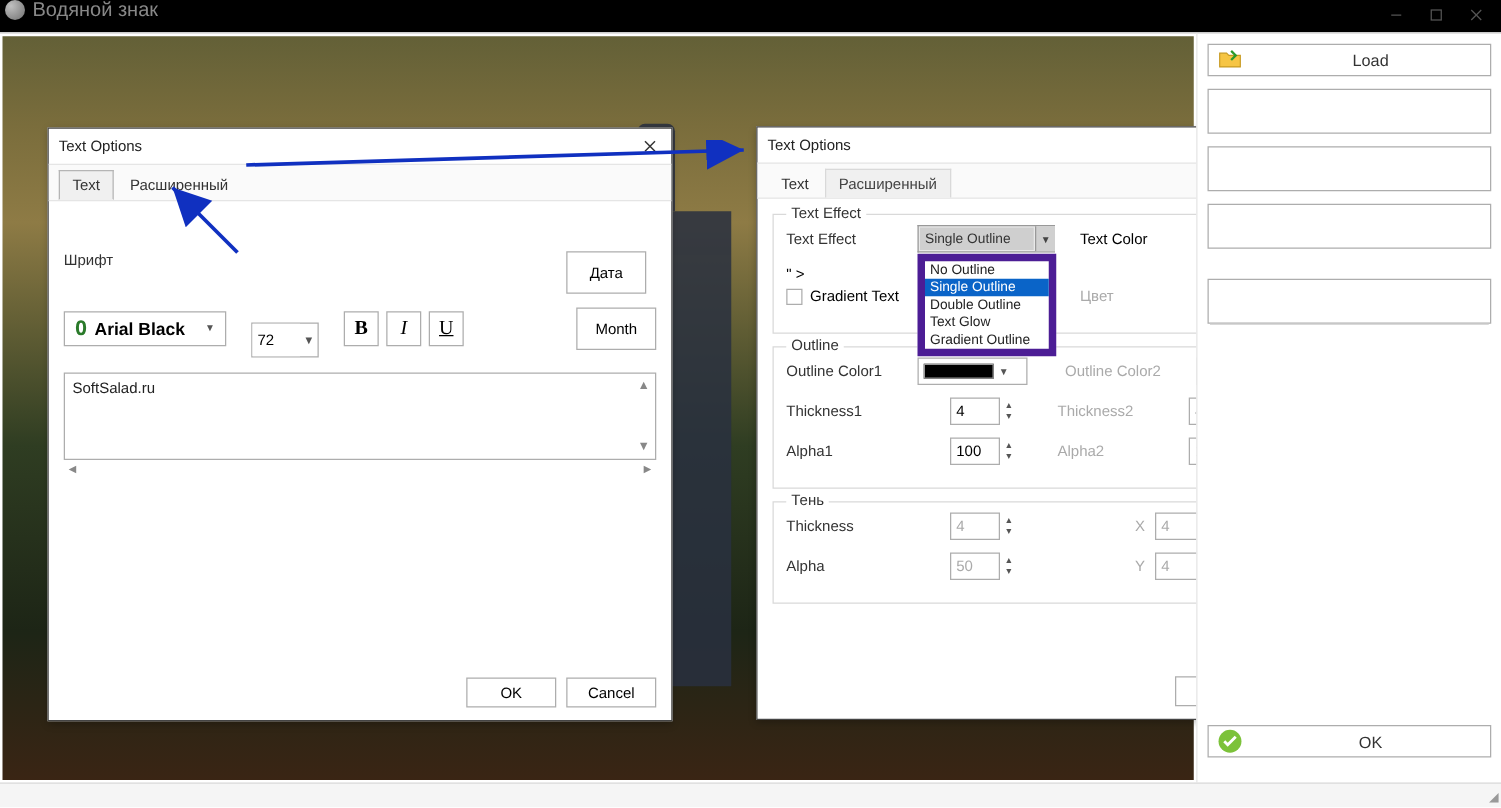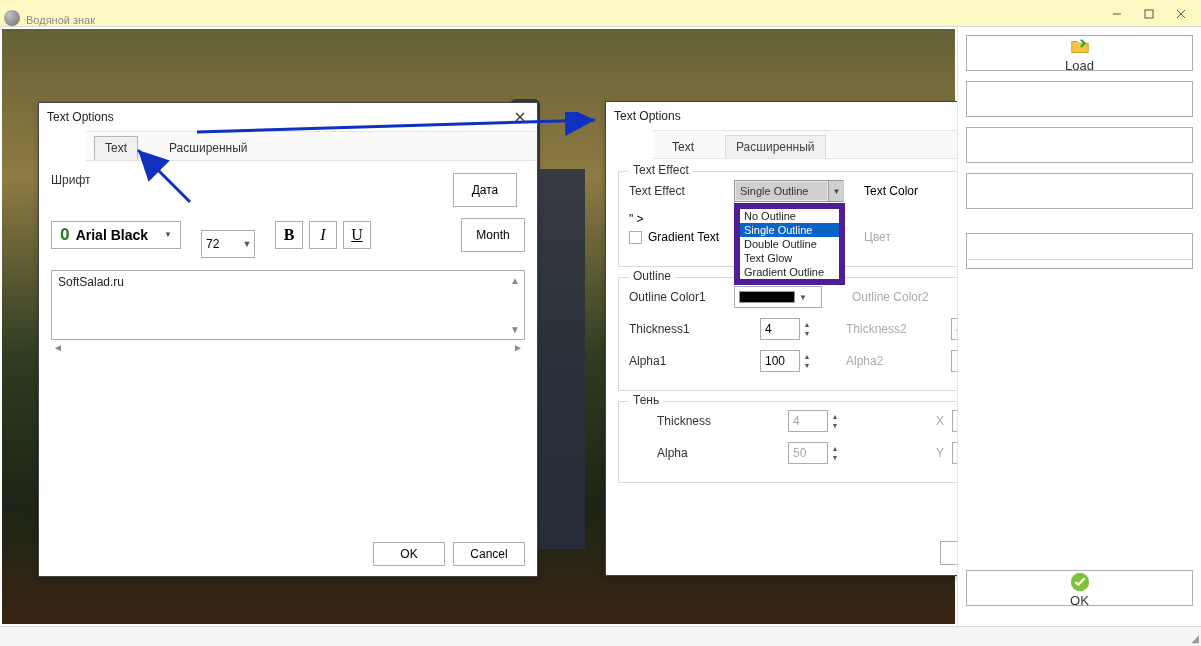--- a/index.html
+++ b/index.html
@@ -1,53 +1,53 @@
 <!DOCTYPE html>
 <html><head>
 <meta charset="utf-8">
 <style>
   * { box-sizing: border-box; font-family: "Segoe UI", Tahoma, sans-serif; }
   html, body { margin: 0; padding: 0; width: 1201px; height: 646px; overflow: hidden; background: #fff; }
 
   
-  .titlebar { height: 26px; background: #fef9c3; display: flex; align-items: flex-end; padding: 0 4px; font-size: 11px; color: #888; }
+  .titlebar { height: 26px; background: #000000; display: flex; align-items: flex-start; padding: 0 4px; font-size: 16px; color: #888; }
   .titlebar .app-icon { width: 16px; height: 16px; border-radius: 50%; background: radial-gradient(circle at 30% 30%, #c0c0c0, #707070); margin-right: 6px; }
   .titlebar .title-text { flex: 0 0 auto; }
   .titlebar .spacer { flex: 1; }
   .titlebar .winbtn { width: 32px; height: 24px; display: flex; align-items: center; justify-content: center; color: #555; }
   .titlebar .winbtn svg { width: 10px; height: 10px; }
 
   
   .workarea { position: relative; height: 600px; display: flex; }
   .canvas { position: relative; width: 957px; height: 600px; background: #fff; border-top: 1px solid #d9d9d9; }
   .canvas-inner { position: absolute; top: 2px; left: 2px; right: 2px; bottom: 2px; background: linear-gradient(to bottom, #636037 0%, #7a6d3c 12%, #8e7b45 25%, #2f3d22 55%, #1d2516 80%, #3a2514 100%); overflow: hidden; }
   
   .castle { position: absolute; right: 370px; top: 140px; width: 120px; height: 380px; background: #293040; opacity: .85; }
   .castle::before, .castle::after { content:''; position:absolute; background:#293040; }
   .castle::before { top:-40px; left:20px; width:30px; height:40px; }
   .castle::after { top:-70px; left:45px; width:30px; height:70px; border-radius:6px 6px 0 0; }
 
   .sidepanel { width: 244px; background: #fff; border-top: 1px solid #d9d9d9; border-left: 1px solid #e5e5e5; padding: 8px; position: relative; }
-  .side-btn { display:flex; align-items:center; border:1px solid #adadad; background:#fff; height:36px; margin-bottom:10px;flex-direction:column; }
+  .side-btn { display:flex; align-items:center; border:1px solid #adadad; background:#fff; height:26px; margin-bottom:10px; }
   .side-btn .ic { width:34px; display:flex; justify-content:center; align-items:center; }
   .side-btn .lbl { flex:1; text-align:center; font-size:13px; color:#333; }
   .side-slot { border:1px solid #adadad; height:36px; margin-bottom:10px; }
 
   .folder-icon svg, .check-icon svg { width:22px; height:22px; }
 
   .divider-right { position:absolute; top:232px; left:10px; right:10px; border-top:1px solid #d9d9d9; }
 
   
   .dialog { position: absolute; background: #fff; border: 1px solid #444; box-shadow: 0 2px 6px rgba(0,0,0,.25); }
   .dialog .dlg-title { height: 28px; display:flex; align-items:center; padding:0 8px; font-size:12px; color:#222; font-weight:400; }
   .dialog .dlg-title .spacer { flex:1; }
   .dialog .close-x { width:18px; height:18px; display:flex; align-items:center; justify-content:center; }
   .dialog .close-x svg { width:10px; height:10px; }
 
-  .tabs { display:flex; background:#fafafa; border-top:1px solid #e5e5e5; border-bottom:1px solid #e5e5e5; padding:4px 8px 0 8px; gap:20px;margin-left:47px; }
+  .tabs { display:flex; background:#fafafa; border-top:1px solid #e5e5e5; border-bottom:1px solid #e5e5e5; padding:4px 8px 0 8px; gap:2px; }
   .tab { padding:4px 10px; font-size:12px; color:#333; border:1px solid transparent; border-bottom:none; cursor:default; }
   .tab.active { background:#f0f0f0; border:1px solid #b5b5b5; border-bottom:1px solid #f0f0f0; }
   .tab.inactive-grey { background:#f0f0f0; color:#444; border:1px solid #d9d9d9; border-bottom:none; }
 
   .dlg-body { padding: 12px; }
   .row { display:flex; align-items:center; margin-bottom:10px; font-size:12px; color:#333; }
   .row .lbl { width: 150px; }
 
   
   .d1 { top:75px; left:38px; width:500px; height:475px; }
@@ -75,21 +75,21 @@
   .combo .sel-text { flex:1; padding:0 4px; background:#cfcfcf; height:18px; margin:1px; display:flex; align-items:center; }
   .combo .arrow { width:16px; height:20px; background:#d0d0d0; border-left:1px solid #999; display:flex; align-items:center; justify-content:center; font-size:8px; color:#444; }
   .dropdown { position:absolute; top:22px; left:-1px; width:111px; background:#fff; border:6px solid #4c1d95; z-index:10; }
   .dropdown .opt { font-size:11px; padding:1px 4px; color:#222; }
   .dropdown .opt.sel { background:#0a64c8; color:#fff; }
 
   .swatch-btn { width:88px; height:22px; border:1px solid #adadad; display:flex; align-items:center; padding:0 4px; gap:4px; }
   .swatch-btn .sw { width:56px; height:12px; border:1px solid #999; }
   .swatch-btn .car { font-size:8px; color:#555; }
   .disabled { color:#aaa !important; }
-  .grey-lbl { color:#aaa;margin-left:28px; }
+  .grey-lbl { color:#aaa; }
 
   .num-box { width:40px; height:22px; border:1px solid #adadad; display:flex; align-items:center; padding:0 4px; font-size:12px; }
   .spinbtns { display:flex; flex-direction:column; margin-left:2px; }
   .spinbtns div { width:10px; height:9px; font-size:7px; color:#555; display:flex; align-items:center; justify-content:center; }
 
   .chk { width:13px; height:13px; border:1px solid #adadad; margin-right:6px; }
 
   .d2 .row2 { display:flex; align-items:center; margin-bottom:10px; font-size:12px; }
   .d2 .col-l { width:105px; color:#333; }
   .d2 .col-r { width:105px; margin-left:20px; }
@@ -143,21 +143,21 @@
               <line x1="1" y1="1" x2="9" y2="9" stroke="#333" stroke-width="1.2"></line>
               <line x1="9" y1="1" x2="1" y2="9" stroke="#333" stroke-width="1.2"></line>
             </svg>
           </span>
       </div>
       <div class="tabs">
         <div class="tab active">Text</div>
         <div class="tab">Расширенный</div>
       </div>
       <div class="dlg-body">
-        <div style="display:flex; gap:20px;">
+        <div style="display:flex; gap:20px;margin-top:28px;">
           <div style="flex:1;">
             <div class="row">
                 <span class="lbl">Шрифт</span>
               </div>
           </div>
           <div style="width:72px;">
             <div class="pill-btn">Дата</div>
           </div>
         </div>
         <div style="display:flex; gap:20px; align-items:center; margin-top:-4px;">

